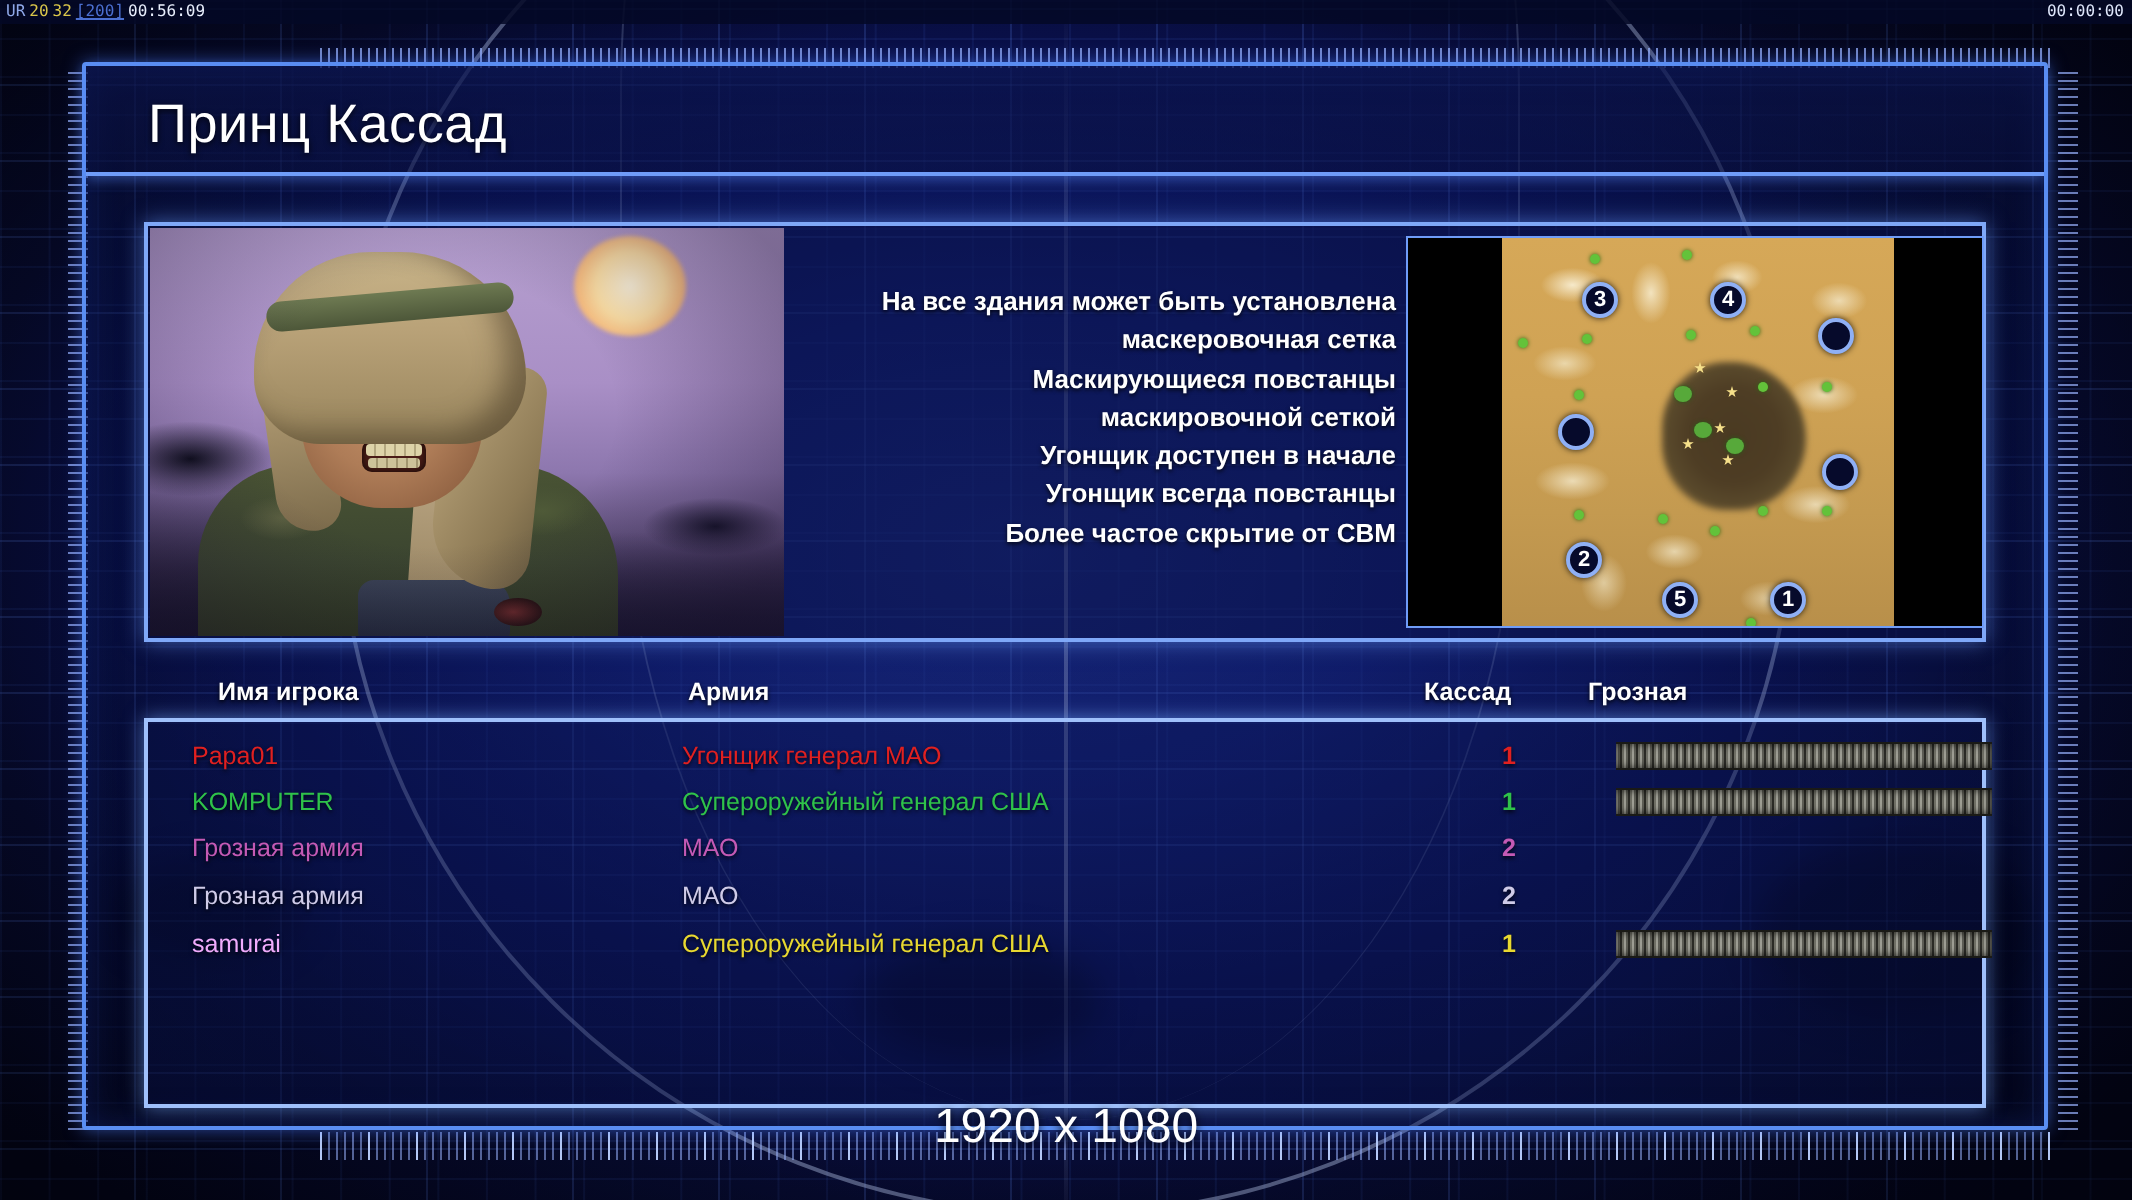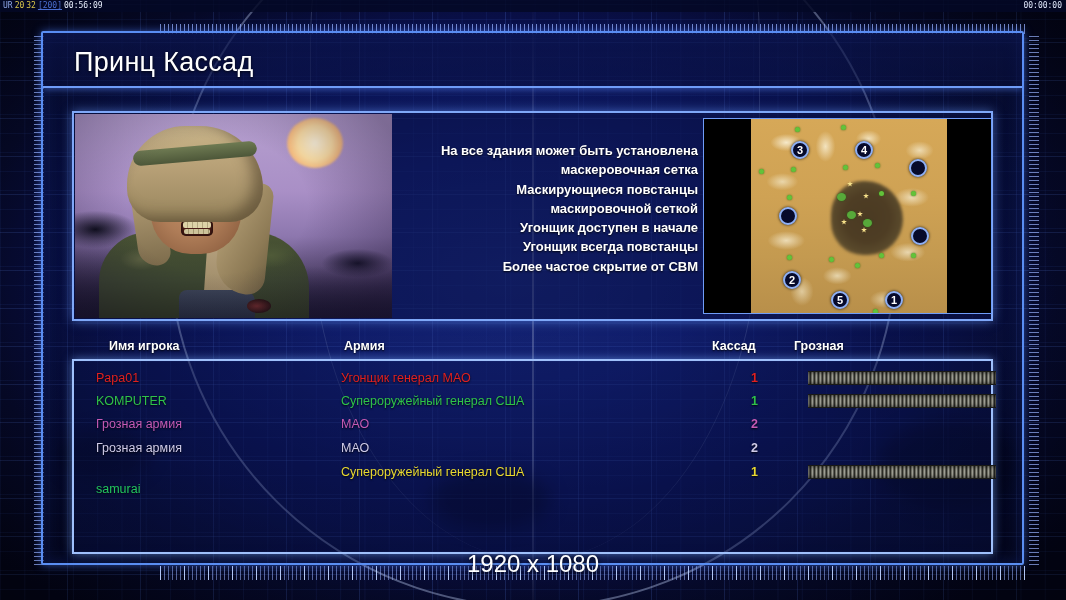--- a/index.html
+++ b/index.html
@@ -473,21 +473,21 @@
     <div class="cell c-team" style="color:#c45ab5;">2</div>
   </div>
 
   <div class="row" style="top:76px;">
     <div class="cell c-name" style="color:#cfcbe8;">Грозная армия</div>
     <div class="cell c-army" style="color:#cfcbe8;">МАО</div>
     <div class="cell c-team" style="color:#cfcbe8;">2</div>
   </div>
 
   <div class="row" style="top:100px;">
-    <div class="cell c-name" style="color:#22c55e;margin-top:17px;">samurai</div>
+    <div class="cell c-name" style="color:#f0abfc;">samurai</div>
     <div class="cell c-army" style="color:#e8d830;">Супероружейный генерал США</div>
     <div class="cell c-team" style="color:#e8d830;">1</div>
     <div class="c-prog">
         <div class="progbar"></div>
       </div>
   </div>
 
 </div>
 
 <div id="resolution">1920 x 1080</div>

